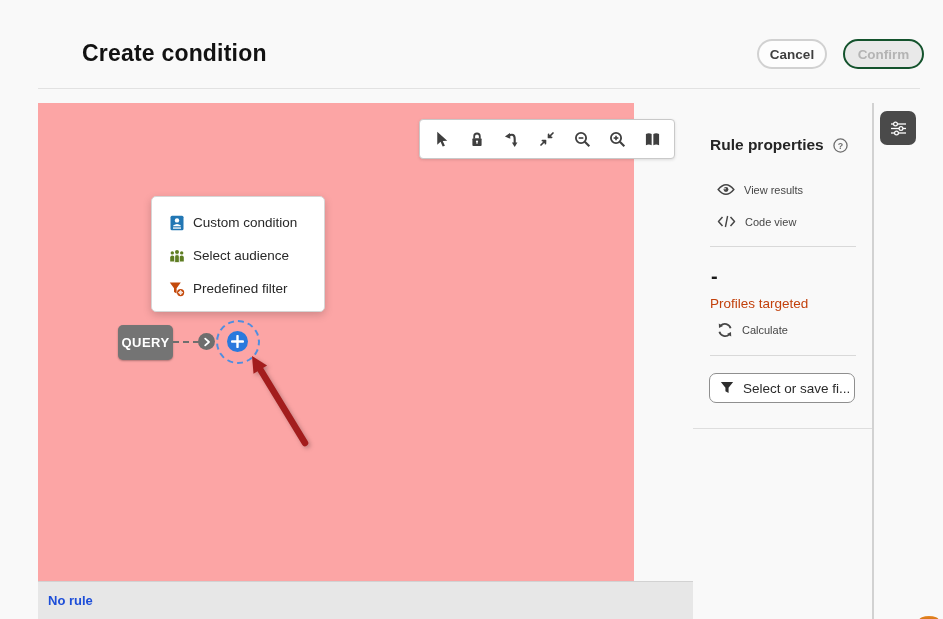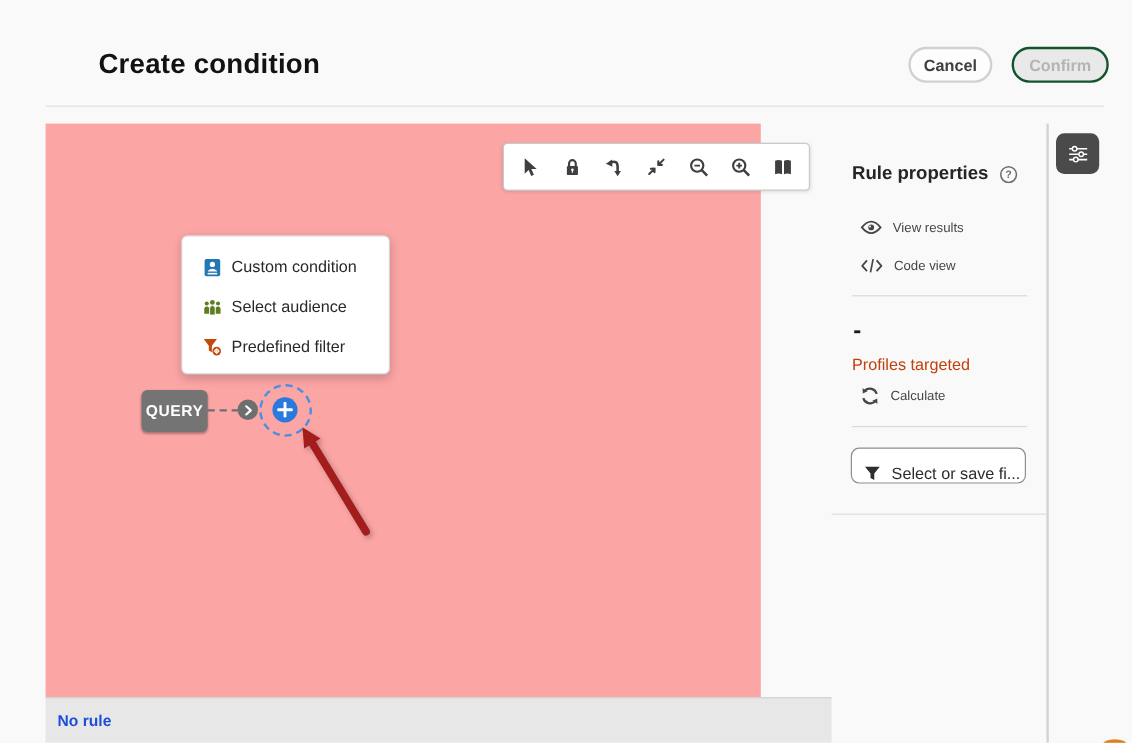--- a/index.html
+++ b/index.html
@@ -85,21 +85,21 @@
   .sidebar-title-row { position:absolute; left:17px; top:33px; display:flex; align-items:center; gap:9px; }
   .sidebar-title { font-size:15.5px; font-weight:700; color:#252525; }
   .side-row { position:absolute; left:24px; display:flex; align-items:center; gap:9px; cursor:pointer; }
   .side-row .row-label { font-size:11px; color:#464646; }
   .side-divider { position:absolute; left:17px; width:146px; height:1px; background:#d9d9d9; }
   .profiles-count { position:absolute; left:18px; top:162px; font-size:20px; font-weight:800; color:#1a1a1a; }
   .profiles-label { position:absolute; left:17px; top:193px; font-size:13.5px; color:#c2410c; }
   .filter-select-btn {
     position:absolute; left:16px; top:270px; width:146px; height:30px;
     background:#fff; border:1.8px solid #8f8f8f; border-radius:7px; cursor:pointer;
-    display:flex; align-items:flex-end; padding-left:10px; gap:9px; font-family:inherit;
+    display:flex; align-items:center; padding-left:10px; gap:9px; font-family:inherit;
   }
   .filter-select-btn .row-label { font-size:13.5px; color:#2b2b2b; white-space:nowrap; }
   .sidebar-bottom-divider { position:absolute; left:0; top:325px; width:179px; height:1px; background:#dedede; }
 
   .v-divider { position:absolute; left:872px; top:103px; width:2px; height:516px; background:#d2d2d2; }
 
   .settings-fab {
     position:absolute; left:880px; top:111px; width:36px; height:34px;
     background:#4a4a4a; border:none; border-radius:7px; cursor:pointer;
     display:flex; align-items:center; justify-content:center;

